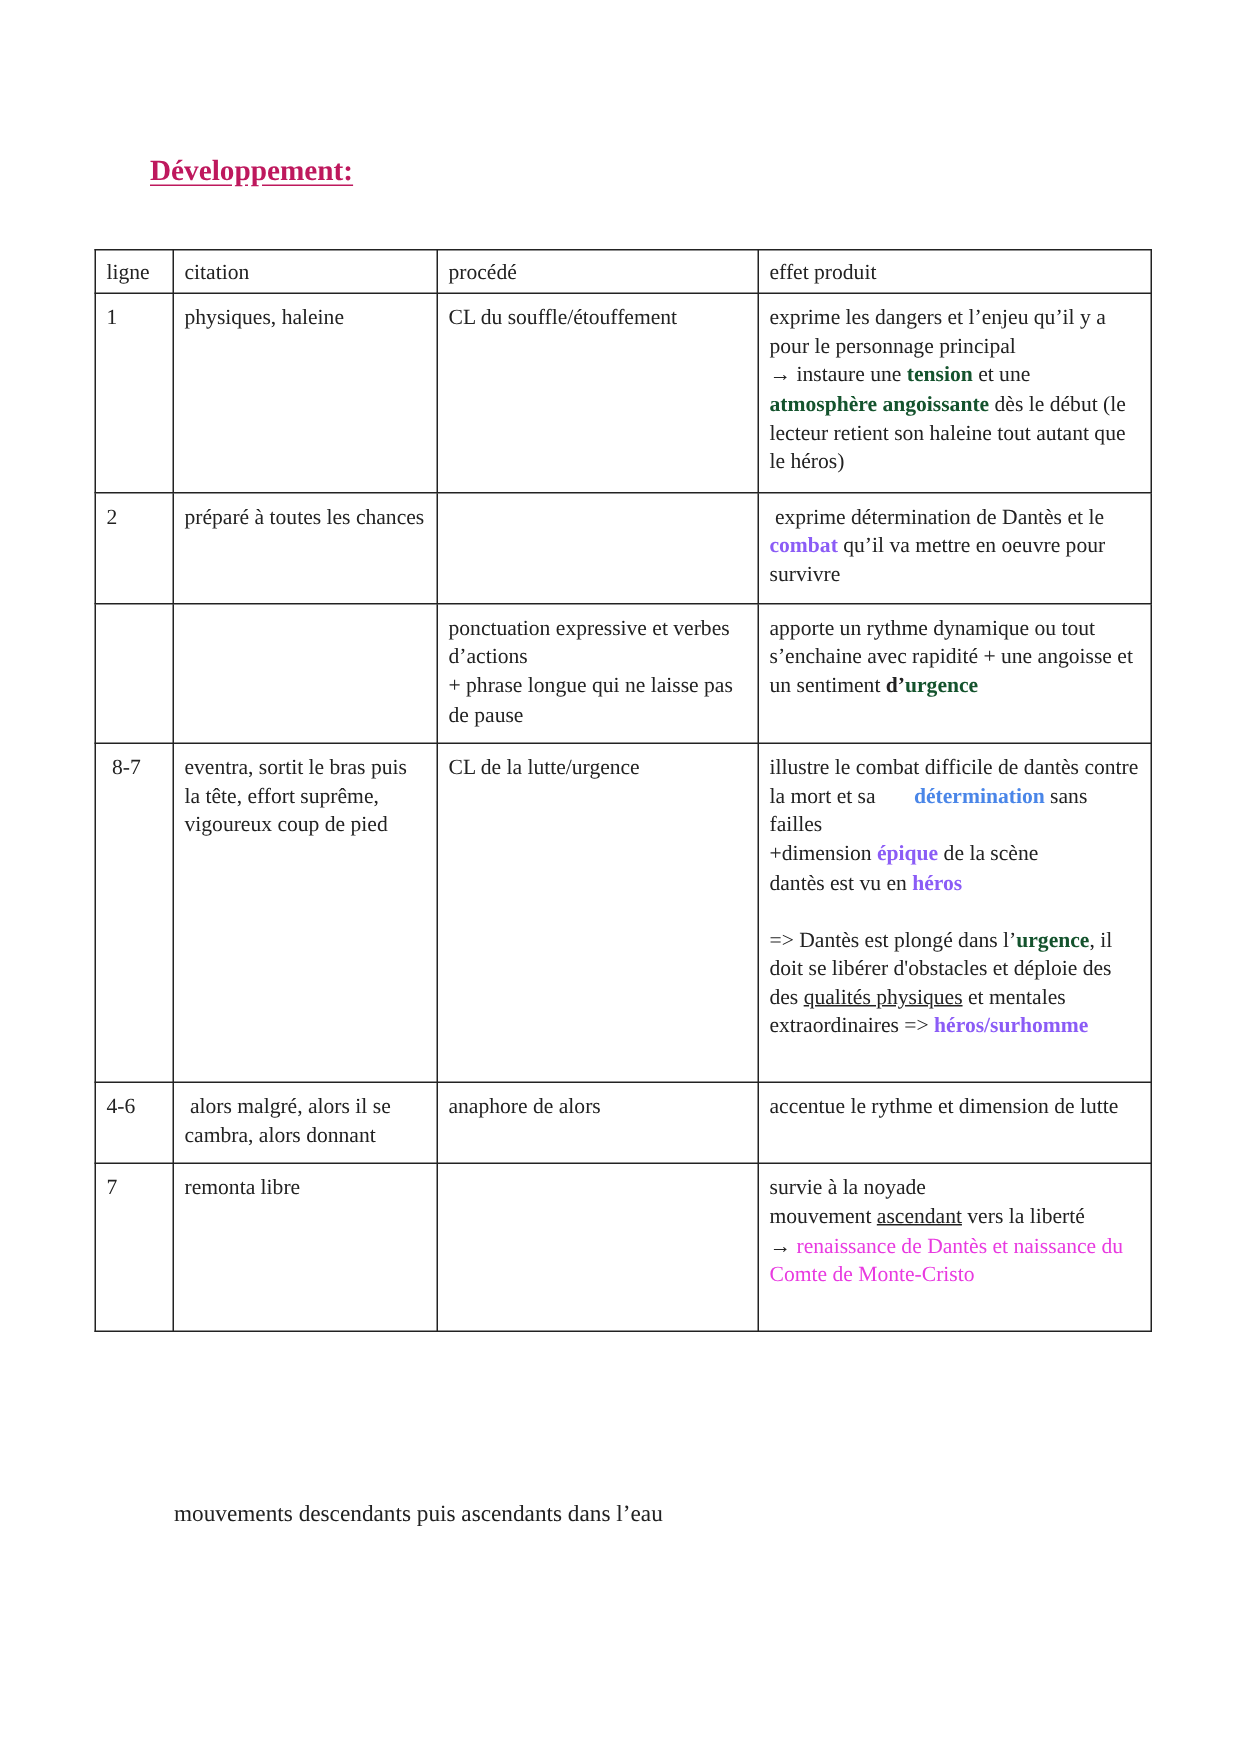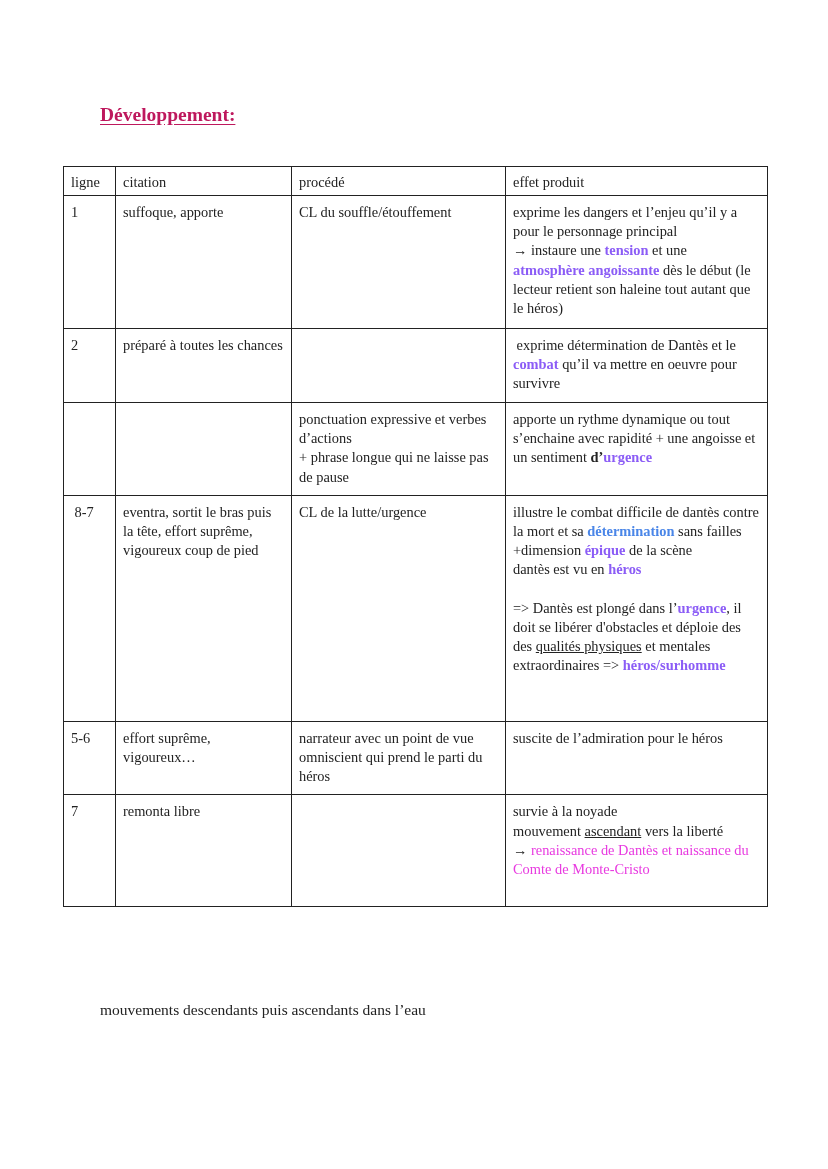--- a/index.html
+++ b/index.html
@@ -8,30 +8,30 @@
   .page { position:absolute; left:0; top:0; width:828px; height:1169px; }
   .heading { position:absolute; left:100px; font-weight:bold; font-size:19.5px;
              text-decoration:underline; text-underline-offset:3px; color:#be185d; white-space:nowrap; }
   #h1 { top:104px; }
   #h2 { top:132px; }
   table.main { position:absolute; left:63px; top:166px; width:704px; border-collapse:collapse;
                font-size:14.4px; line-height:19.2px; table-layout:fixed; }
   table.main td { border:1.5px solid #222; vertical-align:top; padding:7px 7px 8px 7px; }
   col.c1 { width:52px; } col.c2 { width:176px; } col.c3 { width:214px; } col.c4 { width:262px; }
   tr.header td { padding:6px 7px 0 7px; height:22px; }
-  .red { color:#8b5cf6; font-weight:bold; }
+  .red { color:#14532d; font-weight:bold; }
   .orange { color:#8b5cf6; font-weight:bold; }
-  .blue { color:#4a86e8; font-weight:bold; }
+  .blue { color:#4a86e8; font-weight:bold;margin-left:22px; }
   .magenta { color:#e83ae0; }
   .blk { color:#222; font-weight:bold; }
   .u { text-decoration:underline; }
   .line { display:block; }
   .gap { display:block; height:19px; }
   .para { position:absolute; left:100px; font-size:15.5px; color:#222; white-space:nowrap; }
-  #p1 { top:1001px; }
+  #p1 { top:1001px;margin-left:16px; }
   #p2 { top:1049px; }
 </style>
 </head>
 <body>
 
 <div class="page">
 
   <div id="h1" class="heading">Développement:</div>
 
   <table class="main">
@@ -44,21 +44,21 @@
     <tbody>
         <tr class="header">
       <td>ligne</td>
       <td>citation</td>
       <td>procédé</td>
       <td>effet produit</td>
     </tr>
 
     <tr style="height:133px">
       <td>1</td>
-      <td>suffoque, apporte</td>
+      <td>physiques, haleine</td>
       <td>CL du souffle/étouffement</td>
       <td>
         <span>exprime les dangers et l’enjeu qu’il y a pour le personnage principal</span>
         <span class="line"></span>
         <span>→ instaure une </span><span class="red">tension</span><span> et une </span><span class="red">atmosphère angoissante</span><span> dès le début (le lecteur retient son haleine tout autant que le héros)</span>
       </td>
     </tr>
 
     <tr style="height:74px">
       <td>2</td>
@@ -85,27 +85,27 @@
         <span>illustre le combat difficile de dantès contre la mort et sa </span><span class="blue">détermination</span><span> sans failles</span>
         <span class="line"></span>
         <span>+dimension </span><span class="orange">épique</span><span> de la scène</span>
         <span class="line"></span>
         <span>dantès est vu en </span><span class="orange">héros</span>
         <span class="gap"></span>
         <span>=&gt; Dantès est plongé dans l’</span><span class="red">urgence</span><span>, il doit se libérer d'obstacles et déploie des des </span><span class="u">qualités physiques</span><span> et mentales extraordinaires =&gt; </span><span class="orange">héros/surhomme</span>
       </td>
     </tr>
 
+    <tr style="height:54px">
+      <td>4-6</td>
+      <td style="white-space:pre-wrap"> alors malgré, alors il se cambra, alors donnant</td>
+      <td>anaphore de alors</td>
+      <td>accentue le rythme et dimension de lutte</td>
+    </tr>
 
-    <tr style="height:73px">
-      <td>5-6</td>
-      <td>effort suprême, vigoureux…</td>
-      <td>narrateur avec un point de vue omniscient qui prend le parti du héros</td>
-      <td>suscite de l’admiration pour le héros</td>
-    </tr>
 
     <tr style="height:112px">
       <td>7</td>
       <td>remonta libre</td>
       <td></td>
       <td>
         <span class="line">survie à la noyade</span>
         <span>mouvement </span><span class="u">ascendant</span><span> vers la liberté</span>
         <span class="line"></span>
         <span>→ </span><span class="magenta">renaissance de Dantès et naissance du Comte de Monte-Cristo</span>

